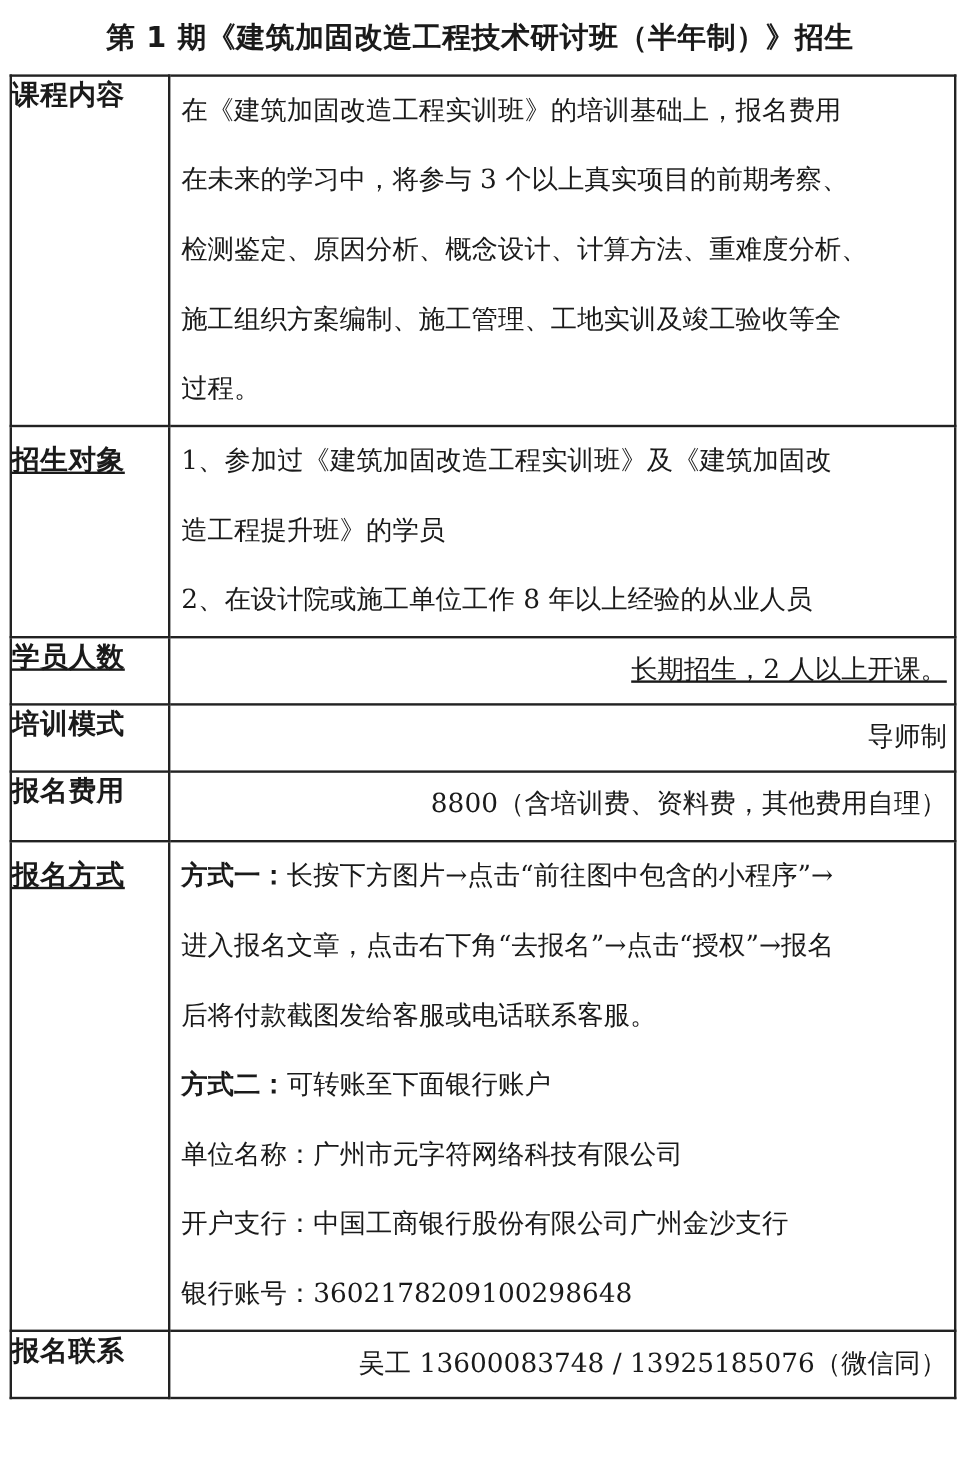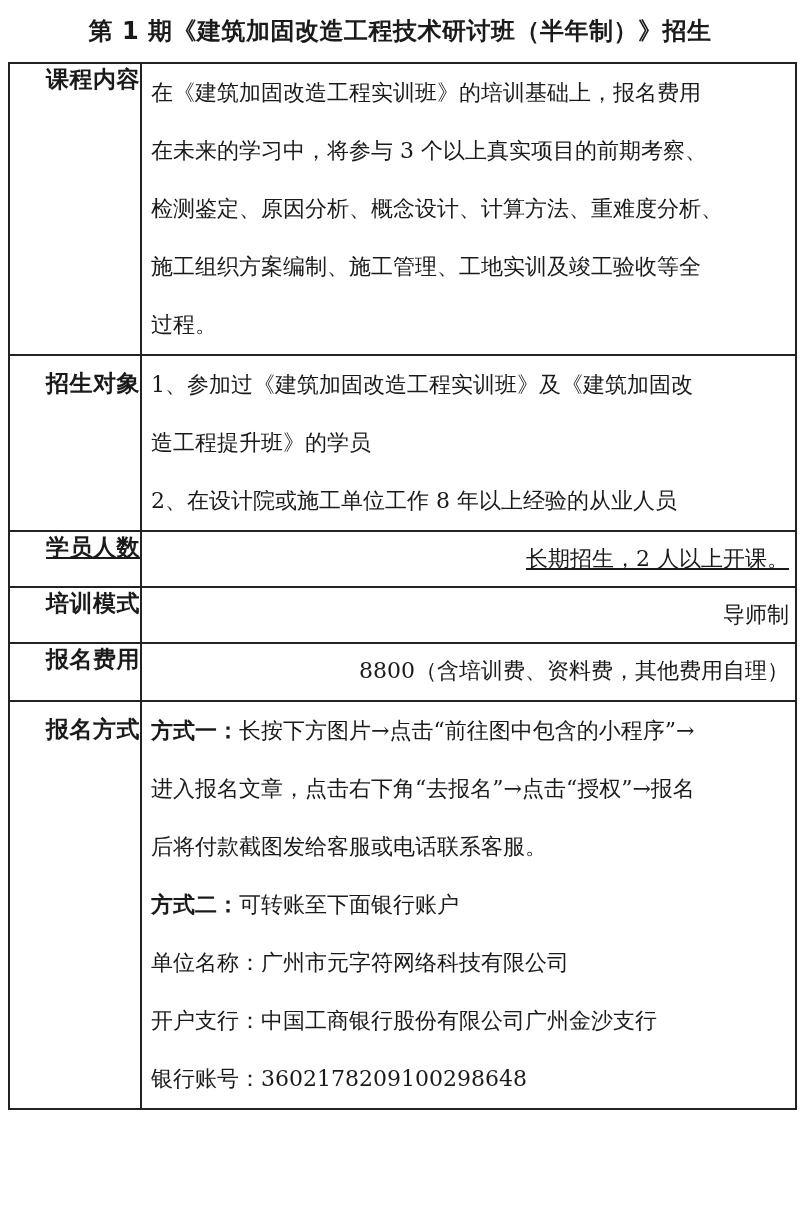--- a/index.html
+++ b/index.html
@@ -8,25 +8,25 @@
     position: absolute; left: 0; top: 14px; width: 800px; text-align: center;
     font-family: "DejaVu Sans", "Liberation Sans", sans-serif;
     font-size: 24px; font-weight: bold; letter-spacing: 0.5px; line-height: 34px;
   }
   table.info {
     position: absolute; left: 8px; top: 62px; width: 789px;
     border-collapse: collapse; table-layout: fixed;
   }
   table.info td { border: 2px solid #222; vertical-align: top; }
   td.label {
-    width: 130px; text-align: right; vertical-align: middle;
+    width: 130px; text-align: left; vertical-align: middle;
     font-family: "DejaVu Sans", "Liberation Sans", sans-serif;
     font-weight: bold; font-size: 23px; letter-spacing: 0.5px; padding: 0;
   }
-  td.label.top { vertical-align: top; padding-top: 12px; }
+  td.label.top { vertical-align: top; padding-top: 12px; text-decoration: underline; }
   td.content { padding: 0 6px 0 9px; font-size: 22px; }
   .line { line-height: 58px; white-space: nowrap; }
   .single .line { line-height: 54px; text-align: right; }
   .bold { font-family: "DejaVu Sans", "Liberation Sans", sans-serif; font-weight: bold; }
   .r1 { height: 286px; }
   .r2 { height: 170px; }
   .r3 { height: 56px; text-decoration: underline; }
   .r4 { height: 56px; }
   .r5 { height: 58px; }
   .r6 { height: 58px; }
@@ -91,14 +91,20 @@
         <span>单位名称：</span><span>广州市元字符网络科技有限公司</span>
       </div>
       <div class="line">
         <span>开户支行：</span><span>中国工商银行股份有限公司广州金沙支行</span>
       </div>
       <div class="line">
         <span>银行账号：</span><span>3602178209100298648</span>
       </div>
     </td>
   </tr>
+  <tr class="r8 single">
+    <td class="label">报名联系</td>
+    <td class="content">
+      <div class="line">吴工 13600083748 / 13925185076（微信同）</div>
+    </td>
+  </tr>
 </tbody>
   </table>
 
 </body></html>

